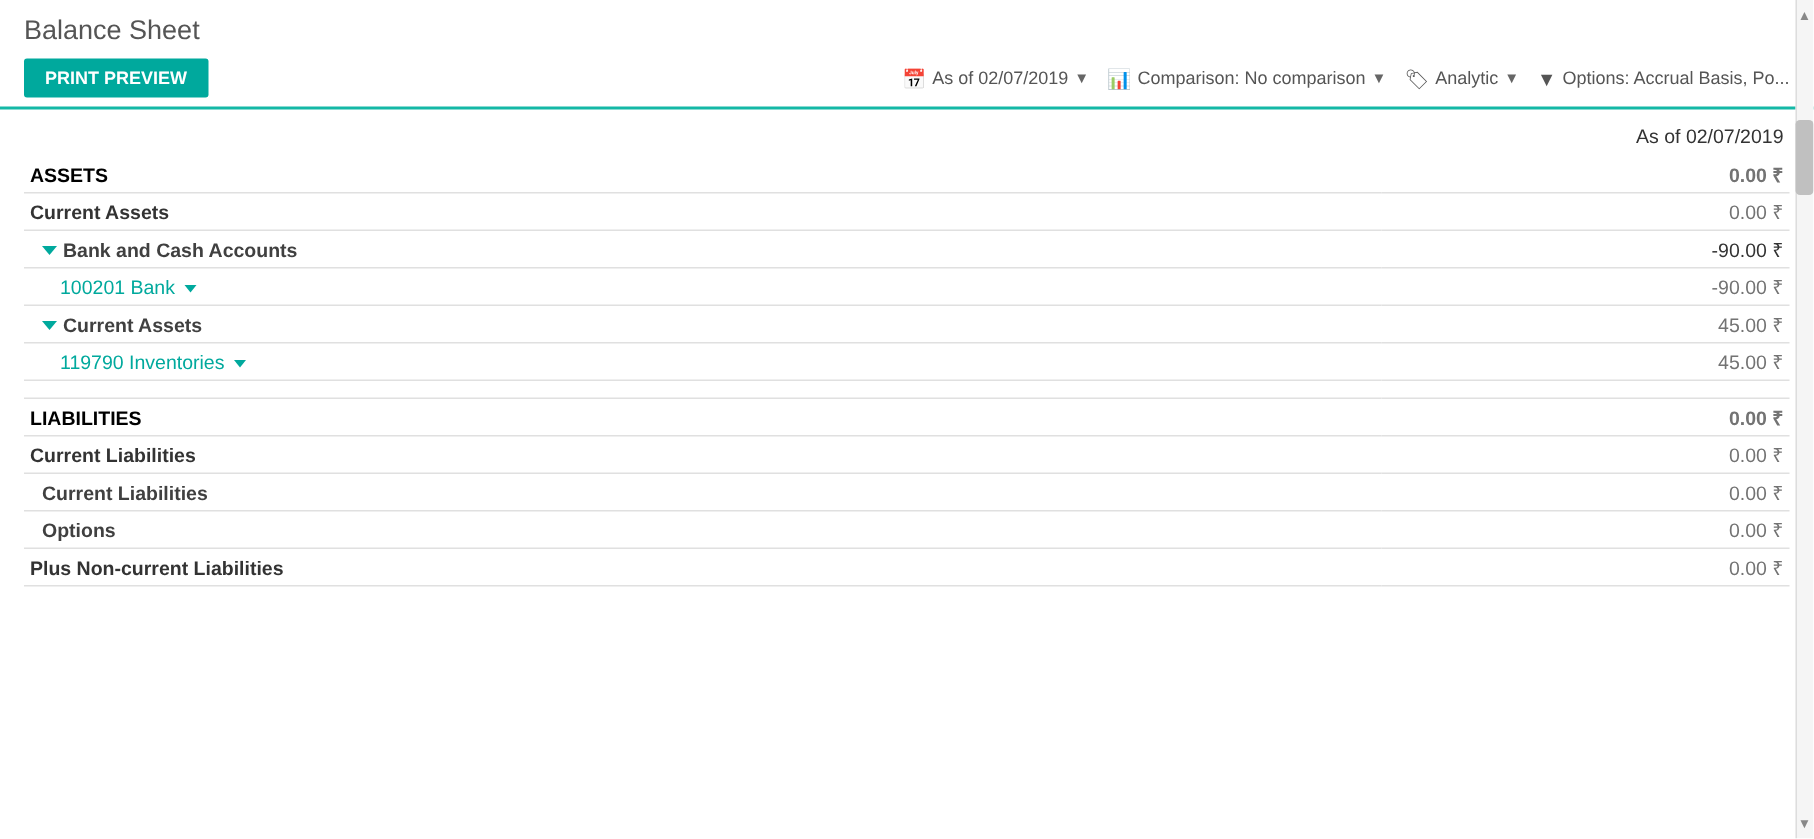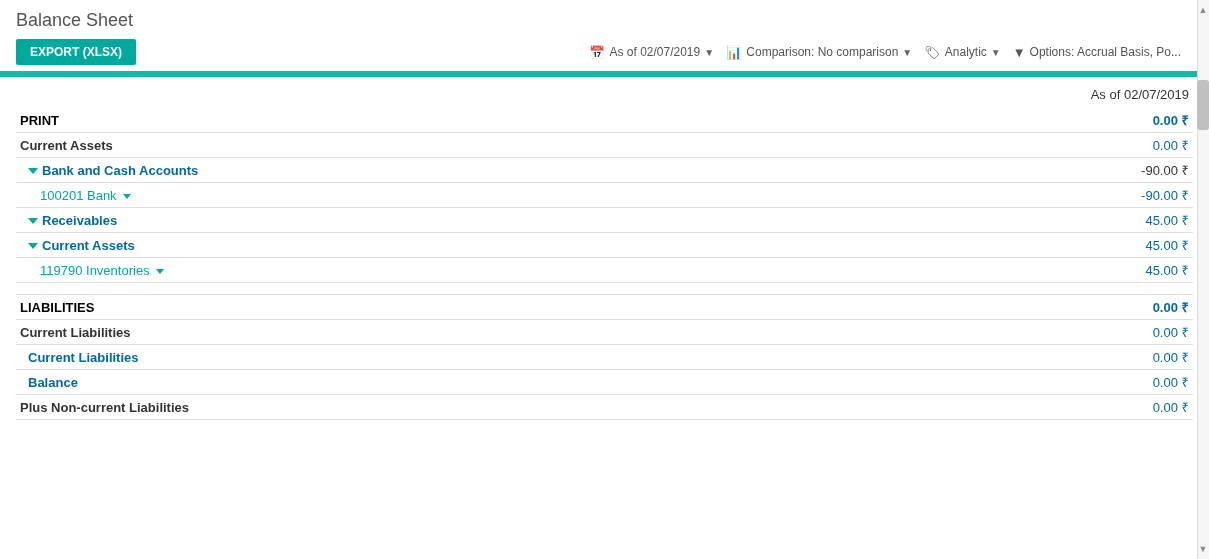--- a/index.html
+++ b/index.html
@@ -1,20 +1,20 @@
 <!DOCTYPE html>
 <html><head>
   <meta charset="utf-8">
   <style>
     * { box-sizing: border-box; margin: 0; padding: 0; }
     body { font-family: Arial, sans-serif; font-size: 13px; color: #333; background: #fff; }
 
     .page-header {
-      padding: 10px 28px 6px 16px;
-      border-bottom: 6px solid #14b8a6;
+      padding: 10px 16px 6px 16px;
+      border-bottom: 2px solid #14b8a6;
     }
     .page-title {
       font-size: 18px;
       font-weight: normal;
       color: #555;
       margin-bottom: 8px;
     }
     .toolbar {
       display: flex;
       align-items: center;
@@ -73,34 +73,34 @@
     }
 
     .report-table tr td {
       padding: 3px 4px;
       border-bottom: 1px solid #e0e0e0;
     }
 
     .report-table tr td:last-child {
       text-align: right;
       white-space: nowrap;
-      color: #0369a1;
+      color: #737373;
     }
 
     .section-header td {
       font-weight: bold;
       font-size: 13px;
       padding-top: 10px;
       padding-bottom: 4px;
       border-bottom: 2px solid #999;
       color: #000;
     }
 
     .level-1 td:first-child { font-weight: bold; color: #333; }
-    .level-2 td:first-child { font-weight: bold; color: #0369a1; padding-left: 12px; }
+    .level-2 td:first-child { font-weight: bold; color: #404040; padding-left: 12px; }
     .level-3 td:first-child { padding-left: 24px; }
 
     .teal-link {
       color: #00a99d;
       text-decoration: none;
       cursor: pointer;
     }
     .caret-down {
       display: inline-block;
       width: 0; height: 0;
@@ -124,21 +124,21 @@
     .spacer-row td { height: 12px; border-bottom: none; }
   </style>
 </head>
 <body>
 
 <div style="width:1209px; height:559px; overflow:hidden; position:relative; background:#fff;">
 
   <div class="page-header">
     <div class="page-title">Balance Sheet</div>
     <div class="toolbar">
-      <button class="btn-teal">EXPORT (XLSX)</button>
+      <button class="btn-teal">PRINT PREVIEW</button>
 
       <div class="toolbar-right">
         <div class="filter-item">
           <span style="font-size:13px;">📅</span>
           <span>As of 02/07/2019</span>
           <span class="dropdown-arrow">▼</span>
         </div>
         <div class="filter-item">
           <span style="font-size:13px;">📊</span>
           <span>Comparison: No comparison</span>
@@ -160,21 +160,21 @@
   <div class="report-area" style="width:1209px;">
 
     <div class="date-header-row">
       <span>As of 02/07/2019</span>
     </div>
 
     <table class="report-table">
       <tbody>
 
         <tr class="section-header">
-          <td>PRINT</td>
+          <td>ASSETS</td>
           <td>0.00 ₹</td>
         </tr>
 
         <tr class="level-1">
           <td>Current Assets</td>
           <td>0.00 ₹</td>
         </tr>
 
         <tr class="level-2" style="cursor:pointer;">
           <td>
@@ -184,26 +184,20 @@
         </tr>
 
         <tr class="level-3">
           <td>
             <a class="teal-link">100201 Bank</a>
             <span class="small-caret-down"></span>
           </td>
           <td>-90.00 ₹</td>
         </tr>
 
-        <tr class="level-2" style="cursor:pointer;">
-          <td>
-            <span class="caret-down"></span>Receivables
-          </td>
-          <td>45.00 ₹</td>
-        </tr>
 
 
         <tr class="level-2" style="cursor:pointer;">
           <td>
             <span class="caret-down"></span>Current Assets
           </td>
           <td>45.00 ₹</td>
         </tr>
 
         <tr class="level-3">
@@ -230,21 +224,21 @@
           <td>Current Liabilities</td>
           <td>0.00 ₹</td>
         </tr>
 
         <tr class="level-2">
           <td>Current Liabilities</td>
           <td>0.00 ₹</td>
         </tr>
 
         <tr class="level-2">
-          <td>Balance</td>
+          <td>Options</td>
           <td>0.00 ₹</td>
         </tr>
 
         <tr class="level-1">
           <td>Plus Non-current Liabilities</td>
           <td>0.00 ₹</td>
         </tr>
 
       </tbody>
     </table>

